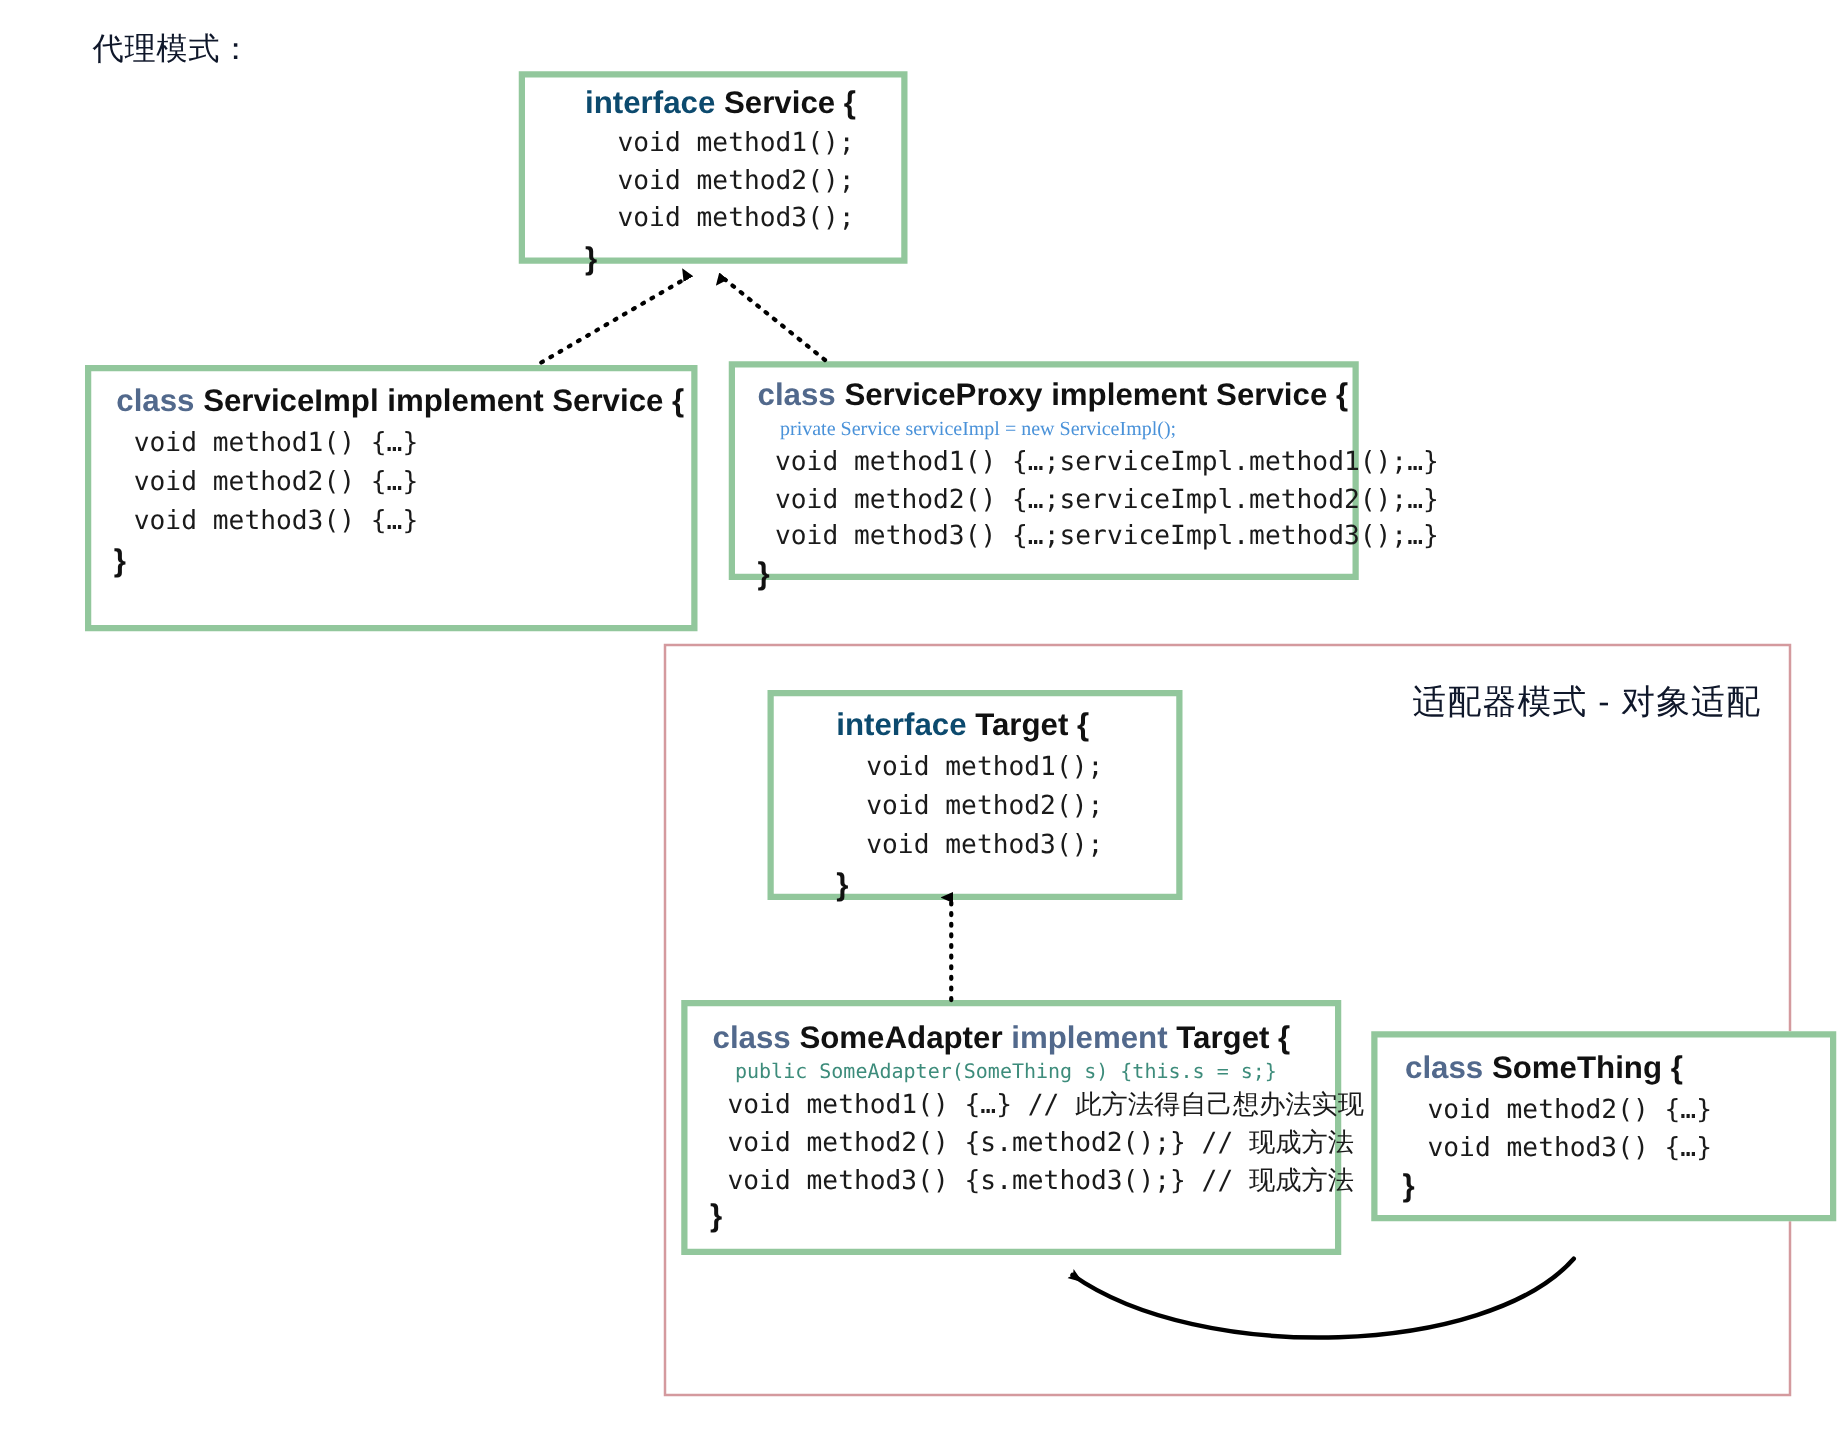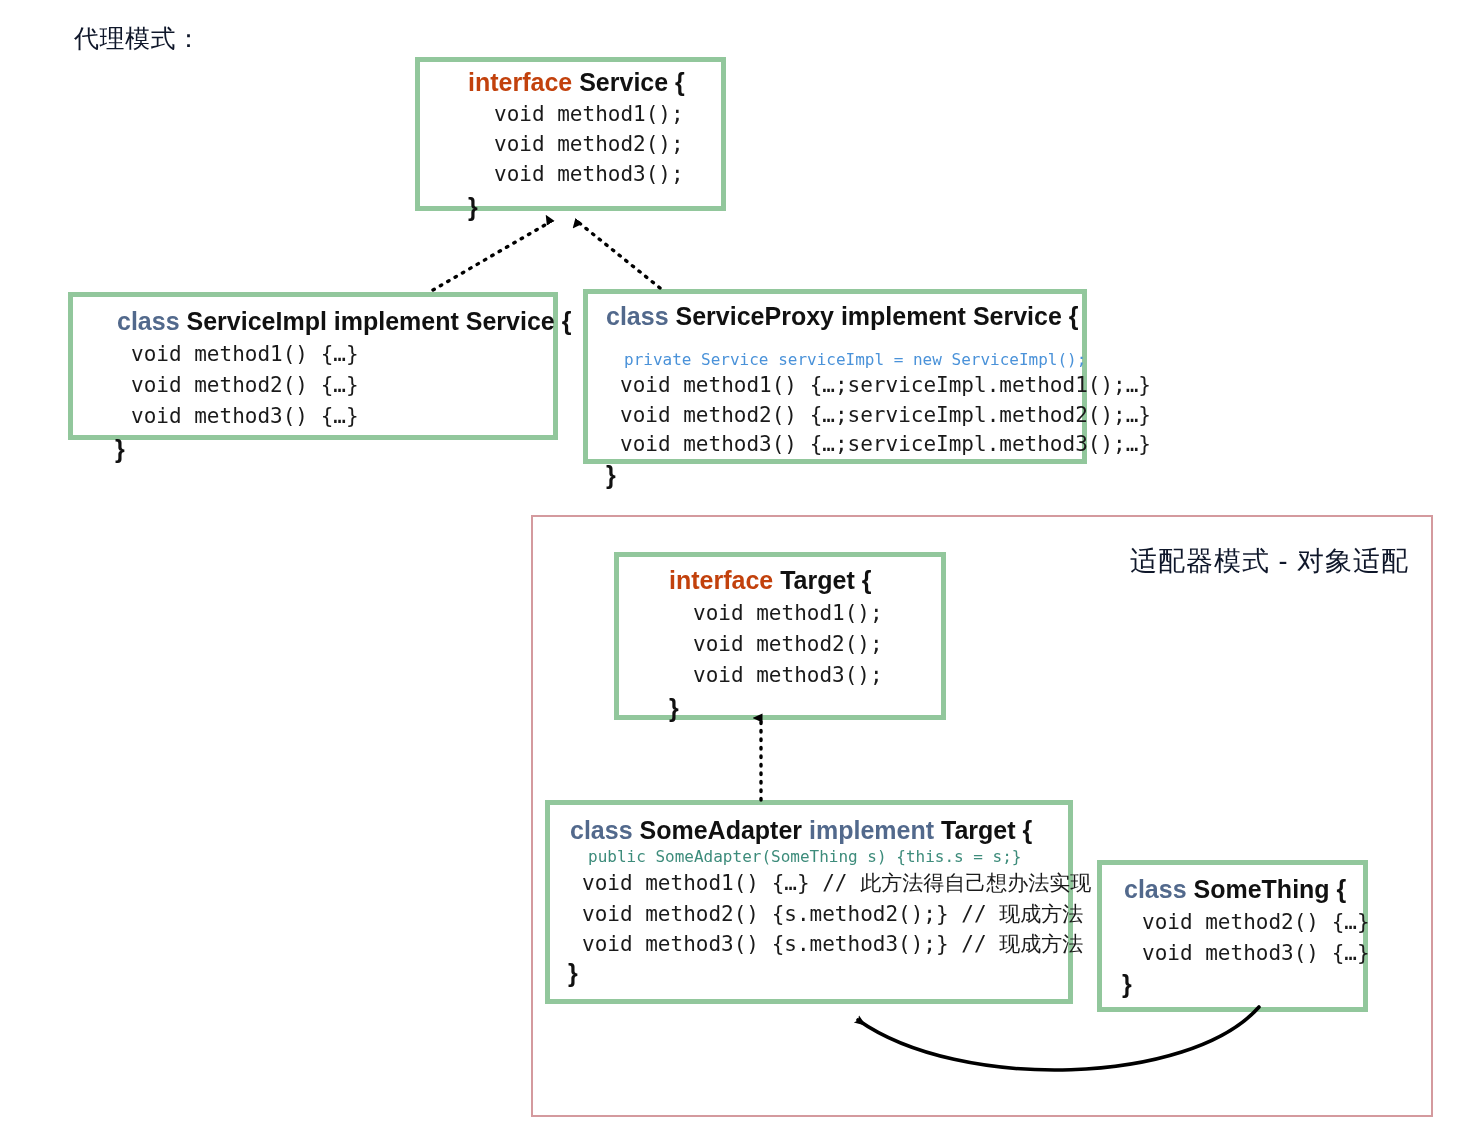--- a/index.html
+++ b/index.html
@@ -63,21 +63,21 @@
     padding: 6px 10px 8px 10px;
   }
 
   .hdr {
     font-family: "Liberation Sans", sans-serif;
     font-weight: bold;
     color: #111111;
     white-space: nowrap;
     line-height: 1.18;
   }
-  .kw-iface { color: #c2410c; }
+  .kw-iface { color: #0c4a6e; }
   .kw-class { color: #52698c; }
   .kw-impl  { color: #52698c; }
 
   .mline {
     font-family: "DejaVu Sans Mono", "Liberation Mono", monospace;
     color: #1a1a1a;
     white-space: pre;
     line-height: 1.30;
   }
   .brace-close {
@@ -99,48 +99,48 @@
     line-height: 1.30;
   }
 
   
   #box-service { left: 415px; top: 57px; width: 311px; height: 154px; }
   #box-service .hdr { font-size: 25px; padding-left: 38px; }
   #box-service .mline { font-size: 21px; padding-left: 64px; margin-top: 3px; }
   #box-service .brace-close { font-size: 25px; padding-left: 38px; margin-top: 6px; }
 
   
-  #box-serviceimpl { left: 68px; top: 292px; width: 490px; height: 148px; padding-left: 24px; }
+  #box-serviceimpl { left: 68px; top: 292px; width: 490px; height: 213px; }
   #box-serviceimpl .hdr { font-size: 25px; padding-left: 10px; margin-top: 4px; }
   #box-serviceimpl .mline { font-size: 21px; padding-left: 24px; margin-top: 4px; }
   #box-serviceimpl .brace-close { font-size: 25px; padding-left: 8px; margin-top: 6px; }
 
   
   #box-serviceproxy { left: 583px; top: 289px; width: 504px; height: 175px; }
   #box-serviceproxy .hdr { font-size: 25px; padding-left: 8px; margin-top: 2px; }
-  #box-serviceproxy .field-blue { font-size: 16px; padding-left: 26px; margin-top: 18px; }
+  #box-serviceproxy .field-blue { font-size: 16px; padding-left: 26px; margin-top: 2px; font-family: Liberation Serif, serif; }
   #box-serviceproxy .mline { font-size: 21px; padding-left: 22px; margin-top: 2px; }
   #box-serviceproxy .brace-close { font-size: 25px; padding-left: 8px; margin-top: 4px; }
 
   
   #box-target { left: 614px; top: 552px; width: 332px; height: 168px; }
   #box-target .hdr { font-size: 25px; padding-left: 40px; margin-top: 3px; }
   #box-target .mline { font-size: 21px; padding-left: 64px; margin-top: 4px; }
   #box-target .brace-close { font-size: 25px; padding-left: 40px; margin-top: 6px; }
 
   
   #box-someadapter { left: 545px; top: 800px; width: 528px; height: 204px; }
   #box-someadapter .hdr { font-size: 25px; padding-left: 10px; margin-top: 5px; }
   #box-someadapter .field-blue { font-size: 16px; padding-left: 28px; margin-top: 2px; }
   #box-someadapter .field-green { font-size: 16px; padding-left: 28px; margin-top: 1px; }
   #box-someadapter .mline { font-size: 21px; padding-left: 22px; margin-top: 3px; }
   #box-someadapter .brace-close { font-size: 25px; padding-left: 8px; margin-top: 2px; }
 
   
-  #box-something { left: 1097px; top: 860px; width: 271px; height: 152px; }
+  #box-something { left: 1097px; top: 825px; width: 372px; height: 152px; }
   #box-something .hdr { font-size: 25px; padding-left: 12px; margin-top: 4px; }
   #box-something .mline { font-size: 21px; padding-left: 30px; margin-top: 4px; }
   #box-something .brace-close { font-size: 25px; padding-left: 10px; margin-top: 4px; }
 
   
   #connectors {
     position: absolute;
     left: 0; top: 0;
     width: 1470px;
     height: 1148px;

